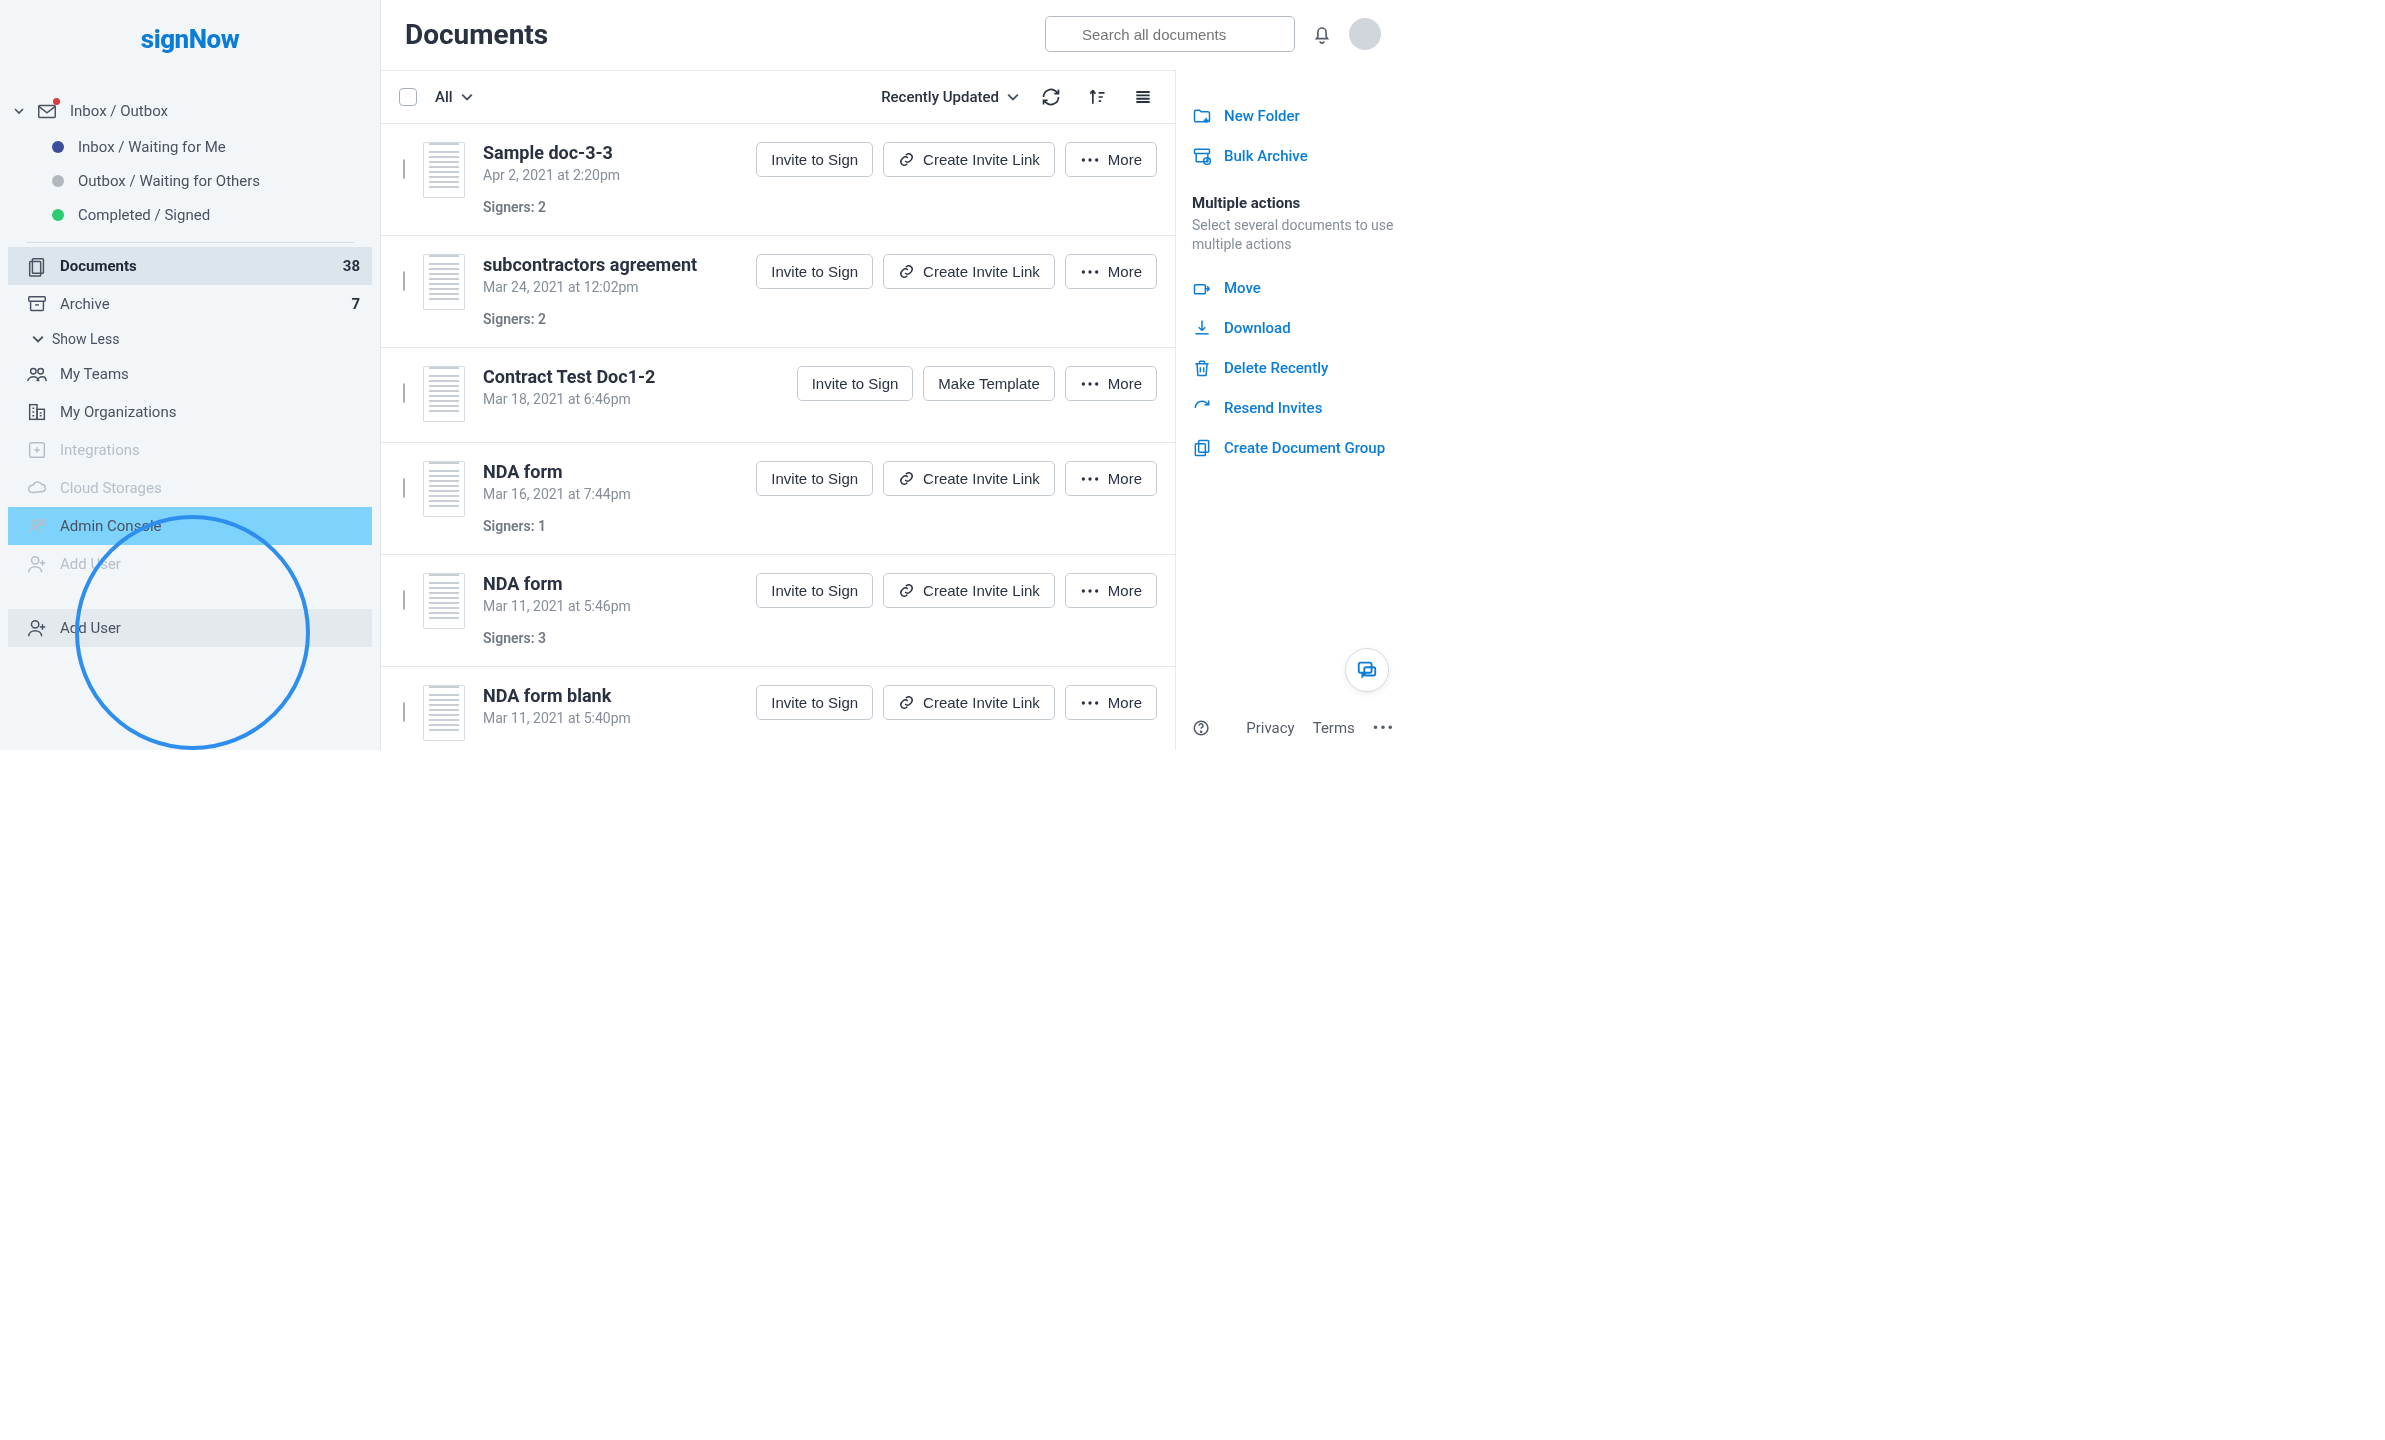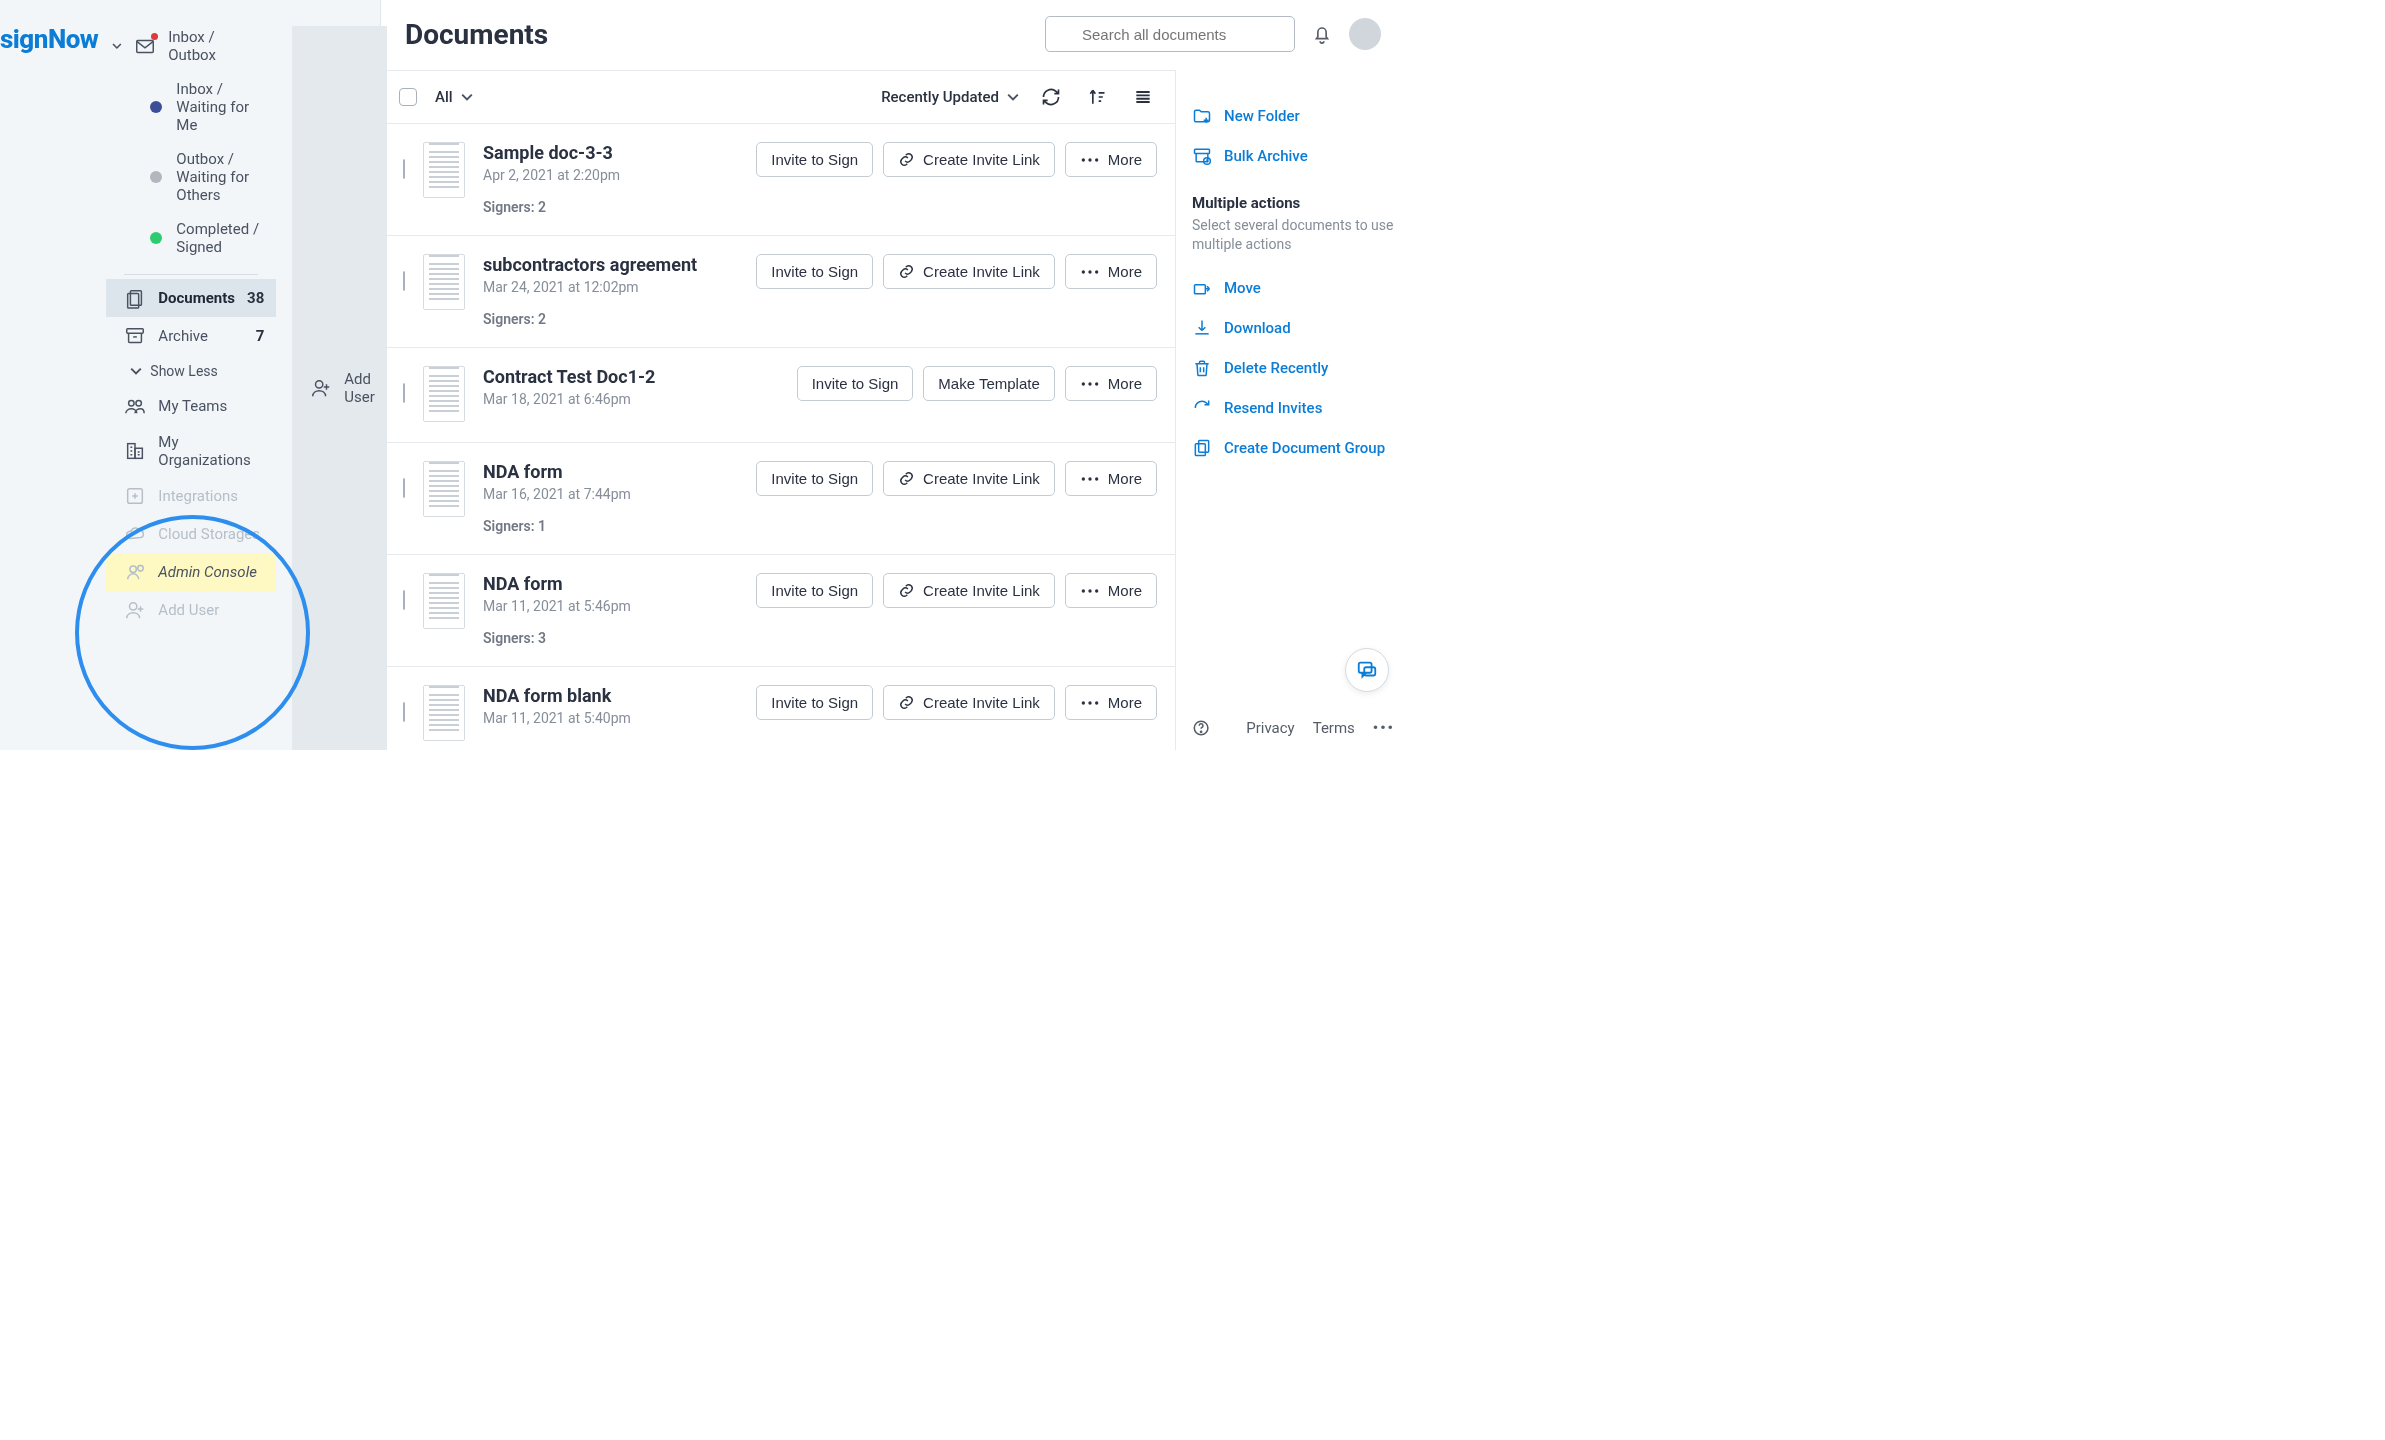--- a/index.html
+++ b/index.html
@@ -1,21 +1,21 @@
 <!DOCTYPE html>
 <html><head>
 <meta charset="utf-8">
 <style>
 * { margin: 0; padding: 0; box-sizing: border-box; }
 body { font-family: -apple-system, BlinkMacSystemFont, "Segoe UI", Roboto, Helvetica, Arial, sans-serif; background: #fff; color: #2a3140; font-size: 15px; }
 
 .app { display: flex; width: 1405px; height: 750px; position: relative; }
 
 
-.sidebar { width: 380px; background: #f2f6f9; display: flex; flex-direction: row; padding: 20px 0 0 0; position: relative; }
+.sidebar { width: 380px; background: #f2f6f9; display: flex; flex-direction: column; padding: 20px 0 0 0; position: relative; gap: 20px; }
 .logo-row { text-align: center; padding: 4px 0 18px; }
 .logo { font-weight: 800; font-size: 26px; color: #0b7dd7; letter-spacing: -.5px; }
 
 .upload-btn { margin: 0 12px 18px 12px; background: #0b7dd7; color: #fff; border: none; border-radius: 5px; padding: 12px 0; font-size: 17px; font-weight: 600; display: flex; align-items: center; justify-content: center; gap: 10px; cursor: pointer; }
 .upload-btn svg { width: 18px; height: 22px; }
 
 .side { padding: 0 8px; }
 .side-row { display: flex; align-items: center; padding: 8px 12px 8px 18px; gap: 12px; color: #4a5261; cursor: pointer; font-size: 15px; }
 .side-row .caret { width: 10px; height: 10px; }
 .side-row strong { font-weight: 700; color: #2a3140; }
@@ -35,21 +35,21 @@
 .side-selected strong { color: #1f2736; }
 
 .show-less { padding: 8px 12px 8px 24px; font-size: 14px; color: #4a5261; display:flex; align-items:center; gap:8px; cursor:pointer; }
 
 .side-icon { width: 22px; height: 22px; color: #4a5261; flex:0 0 22px; display:flex; align-items:center; justify-content:center; }
 .side-icon svg { width: 100%; height: 100%; stroke: currentColor; fill: none; stroke-width: 1.6; }
 
 .muted .side-row { color: #b6bfc8; }
 .muted .side-icon { color: #b6bfc8; }
 
-.admin-console-row { background: #fef9c3; color:#4a5261;font-style:italic; }
+.admin-console-row { background: #7dd3fc; color:#4a5261; }
 
 
 .highlight-circle { position: absolute; border: 4px solid #2d8eee; border-radius: 50%; width: 235px; height: 235px; left: 75px; top: 515px; pointer-events: none; }
 .circle-shadow { position:absolute; width:260px; height:260px; left:60px; top:540px; border-radius:50%; pointer-events:none;
   background: radial-gradient(closest-side, rgba(0,0,0,.18), rgba(0,0,0,0) 75%); filter: blur(6px); z-index:-1; }
 
 
 .main { flex: 1; display: flex; flex-direction: column; border-left: 1px solid #e1e6eb; }
 
 

